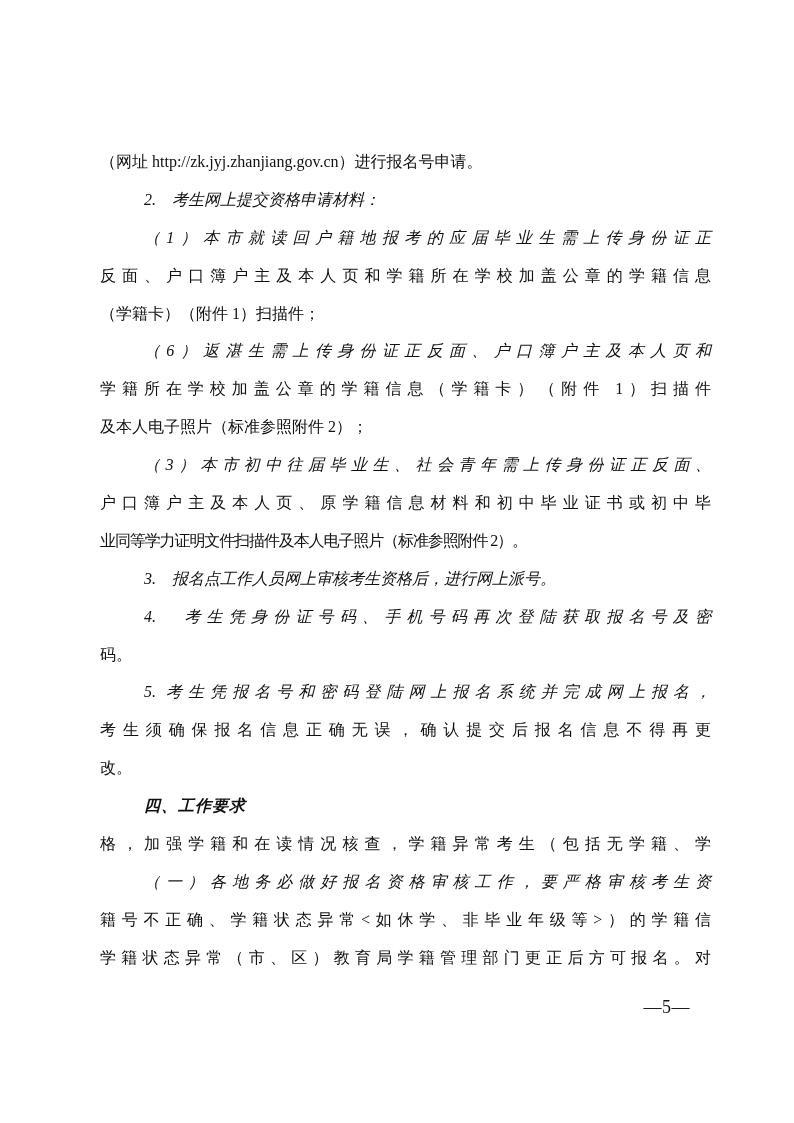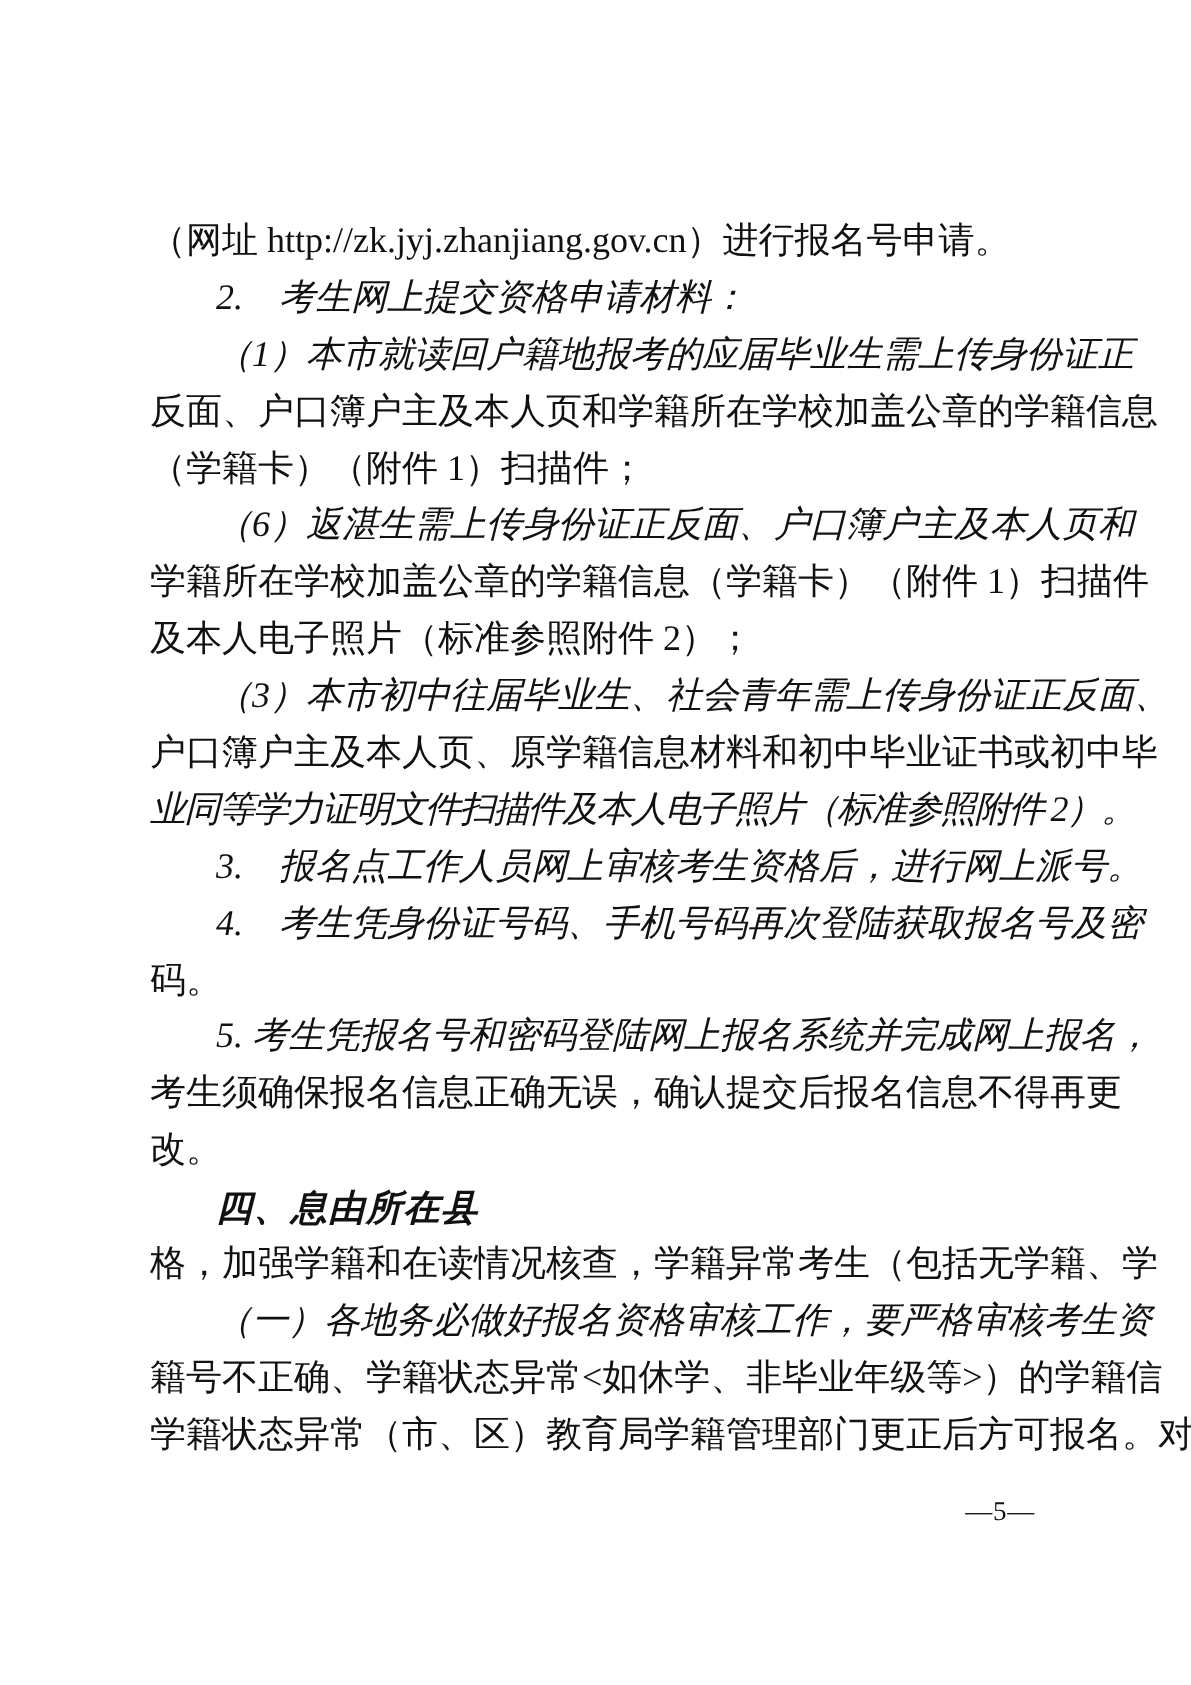--- a/index.html
+++ b/index.html
@@ -13,33 +13,33 @@
     width: 794px; height: 1123px;
     background: #ffffff;
     overflow: hidden;
     color: #111111;
   }
   .content {
     position: absolute;
     left: 100px;
     top: 143px;
     width: 611px;
-    font-size: 24px;
+    font-size: 16px;
     line-height: 37.9px;
     color: #111111;
   }
   .line {
     white-space: nowrap;
     text-align: justify;
     text-align-last: justify;
     height: 37.9px;
   }
   .line.end { text-align-last: left; }
   .line.ind { padding-left: 44px; font-style: italic; }
-  .line.tight { letter-spacing: -1.1px; font-style: italic; }
+  .line.tight { letter-spacing: -1.1px; }
   .line.bold {
     font-weight: 700;
     font-family: "Liberation Sans", "DejaVu Sans", sans-serif;
     letter-spacing: 1px;
   }
   .page-number {
     position: absolute;
     top: 995px;
     right: 104px;
     font-size: 18px;
@@ -63,20 +63,20 @@
     <div class="line end">及本人电子照片（标准参照附件 2）；</div>
     <div class="line ind">（3）本市初中往届毕业生、社会青年需上传身份证正反面、</div>
     <div class="line">户口簿户主及本人页、原学籍信息材料和初中毕业证书或初中毕</div>
     <div class="line end tight">业同等学力证明文件扫描件及本人电子照片（标准参照附件 2）。</div>
     <div class="line ind end">3.　报名点工作人员网上审核考生资格后，进行网上派号。</div>
     <div class="line ind">4.　考生凭身份证号码、手机号码再次登陆获取报名号及密</div>
     <div class="line end">码。</div>
     <div class="line ind">5. 考生凭报名号和密码登陆网上报名系统并完成网上报名，</div>
     <div class="line">考生须确保报名信息正确无误，确认提交后报名信息不得再更</div>
     <div class="line end">改。</div>
-    <div class="line ind end bold">四、息由所在县</div>
+    <div class="line ind end bold">四、工作要求</div>
     <div class="line">格，加强学籍和在读情况核查，学籍异常考生（包括无学籍、学</div>
     <div class="line ind">（一）各地务必做好报名资格审核工作，要严格审核考生资</div>
     <div class="line">籍号不正确、学籍状态异常&lt;如休学、非毕业年级等&gt;）的学籍信</div>
     <div class="line">学籍状态异常（市、区）教育局学籍管理部门更正后方可报名。对</div>
   </div>
   <div class="page-number">—5—</div>
 </div>
 
 </body></html>

